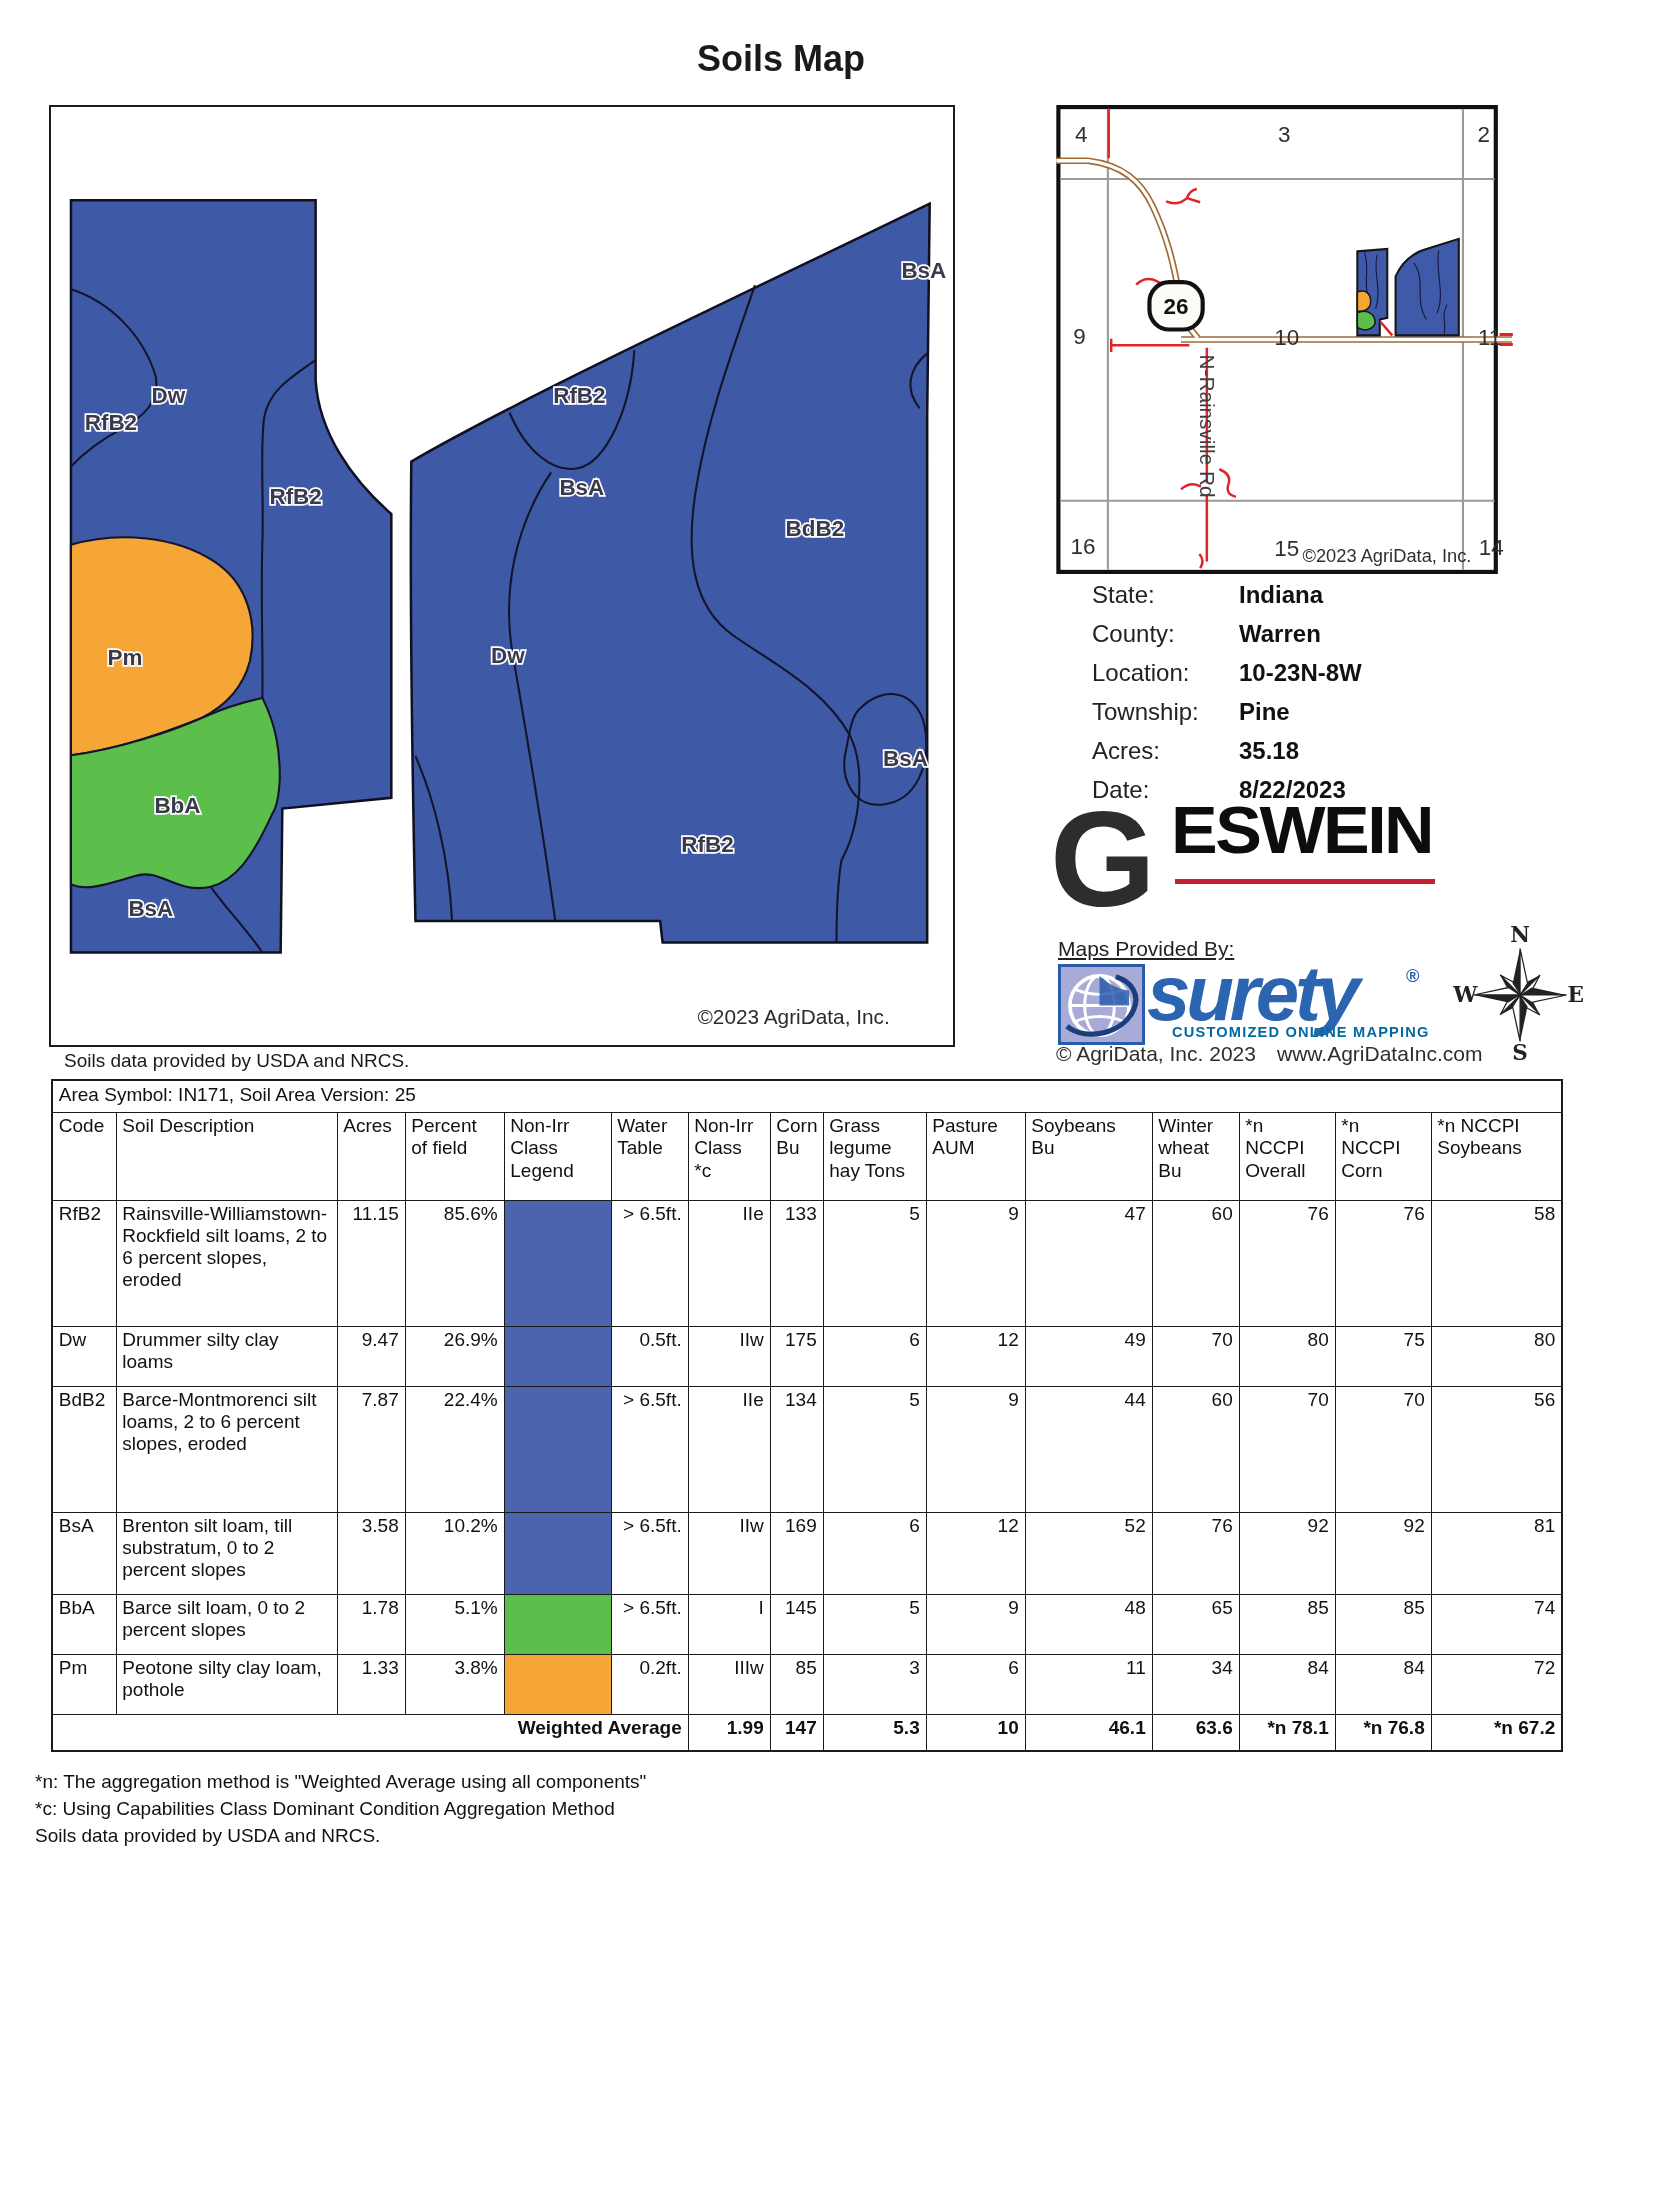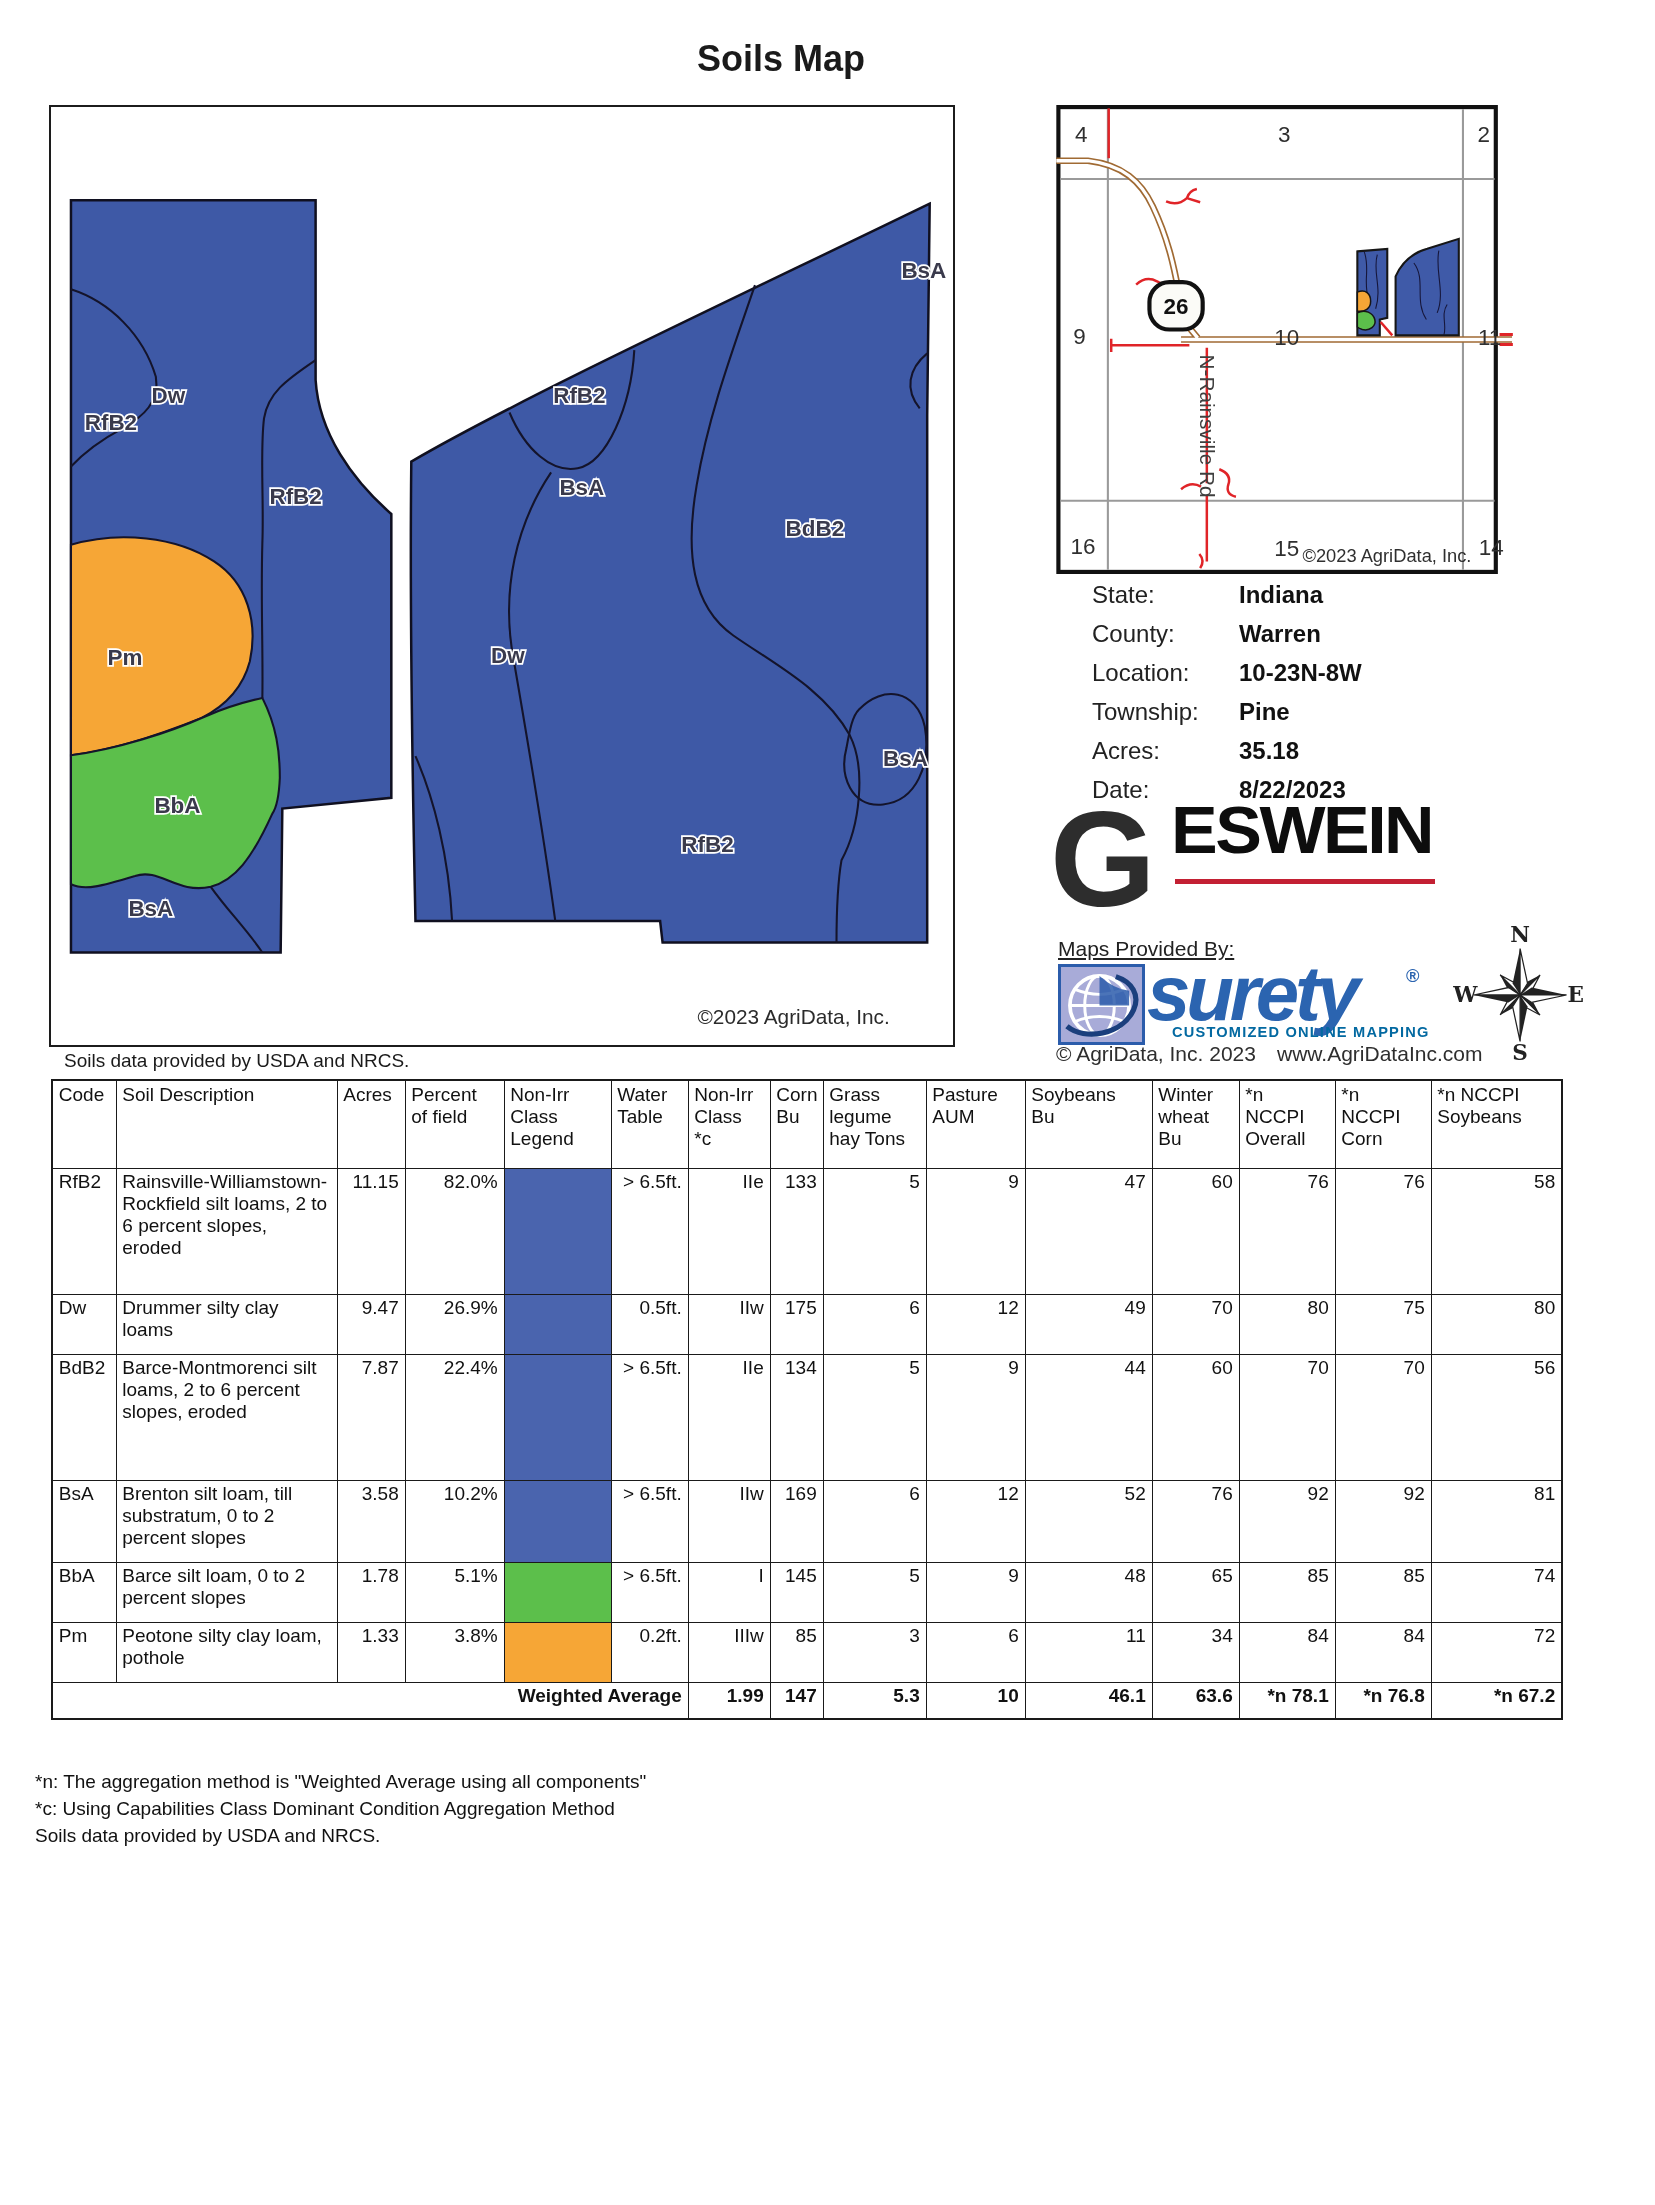--- a/index.html
+++ b/index.html
@@ -263,20 +263,23 @@
         <col style="width:53px">
       <col style="width:103px">
         <col style="width:99px">
         <col style="width:127px">
         <col style="width:87px">
       <col style="width:96px">
         <col style="width:96px">
         <col style="width:131px">
     </colgroup>
     <tbody id="soil-table-body">
+        <tr style="height: 32px;">
+          <td class="area-symbol" colspan="15">Area Symbol: IN171, Soil Area Version: 25</td>
+        </tr>
         <tr style="height: 88px;">
           <th class="hdr">Code</th>
           <th class="hdr">Soil Description</th>
           <th class="hdr">Acres</th>
           <th class="hdr">Percent
 of field</th>
           <th class="hdr">Non-Irr
 Class
 Legend</th>
           <th class="hdr">Water
@@ -302,21 +305,21 @@
           <th class="hdr">*n
 NCCPI
 Corn</th>
           <th class="hdr">*n NCCPI
 Soybeans</th>
         </tr>
         <tr style="height: 126px;">
           <td>RfB2</td>
           <td class="desc">Rainsville-Williamstown-Rockfield silt loams, 2 to 6 percent slopes, eroded</td>
           <td class="num">11.15</td>
-          <td class="num">82.0%</td>
+          <td class="num">85.6%</td>
           <td class="legend" style="background: rgb(74, 100, 174);"></td>
           <td class="num">&gt; 6.5ft.</td>
           <td class="num">IIe</td>
           <td class="num">133</td>
           <td class="num">5</td>
           <td class="num">9</td>
           <td class="num">47</td>
           <td class="num">60</td>
           <td class="num">76</td>
           <td class="num">76</td>

